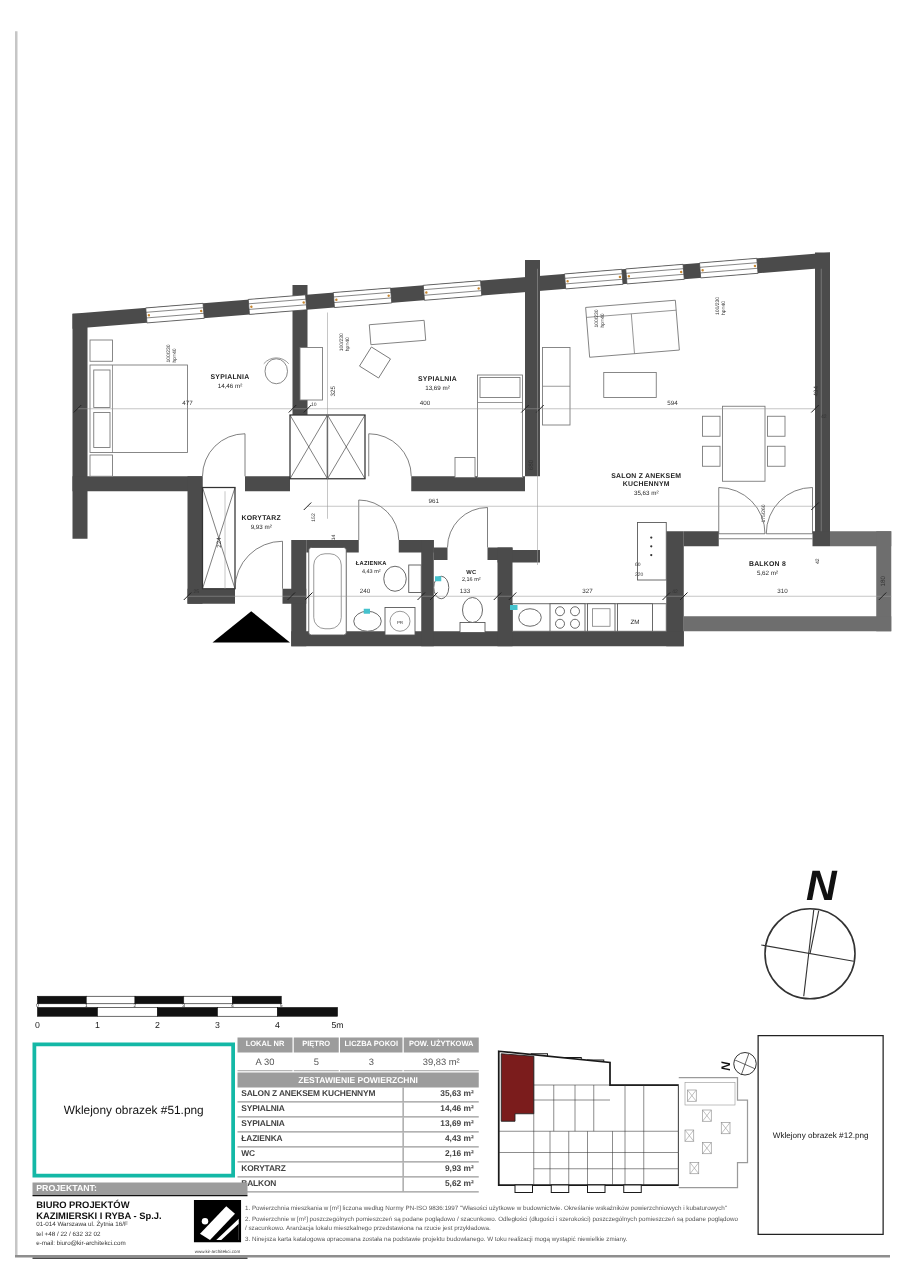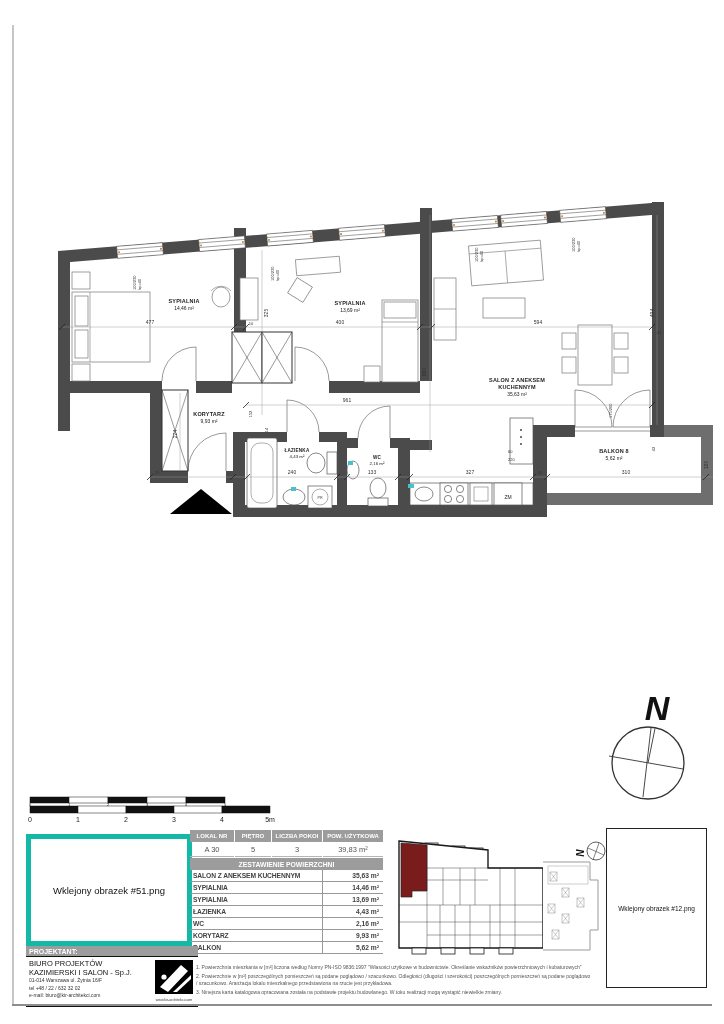--- a/index.html
+++ b/index.html
@@ -2,41 +2,41 @@
 <html><head>
 <meta charset="utf-8">
 <style>
   html,body{margin:0;padding:0}
   body{width:724px;height:1024px;position:relative;background:#fff;
        font-family:"Liberation Sans",sans-serif;overflow:hidden}
   .abs{position:absolute}
   #frame-left{left:12px;top:25px;width:1.5px;height:980px;background:#c6c6c6}
   #bottom-line{left:12px;top:1004px;width:700px;height:1.5px;background:#8e8e8e}
 
-  #left-box{left:26px;top:834px;width:156px;height:102px;border:5px solid #14b8a6;
+  #left-box{left:26px;top:834px;width:156px;height:102px;border:3px solid #14b8a6;
     display:flex;align-items:center;justify-content:center;font-size:9.5px;color:#111;text-align:center}
   #right-box{left:606px;top:828px;width:99px;height:158px;border:1.5px solid #222;
     display:flex;align-items:center;justify-content:center;font-size:6.5px;color:#111;text-align:center}
 
   #unit-table{left:190px;top:830px;width:193px}
   .ut-head,.ut-row{display:grid;grid-template-columns:44px 36px 50px 60px;gap:1px}
   .ut-head div{background:#9c9c9c;color:#fff;font-size:6px;font-weight:bold;text-align:center;padding:3px 0}
   .ut-row div{font-size:7.5px;color:#555;text-align:center;padding:2.5px 0;border-bottom:1px solid #b5b5b5}
 
   #area-table{left:190px;top:858px;width:193px}
   .at-title{background:#9c9c9c;color:#fff;font-size:6.8px;font-weight:bold;text-align:center;padding:2.5px 0}
   .at-row{display:flex;border-bottom:0.5px solid #999;align-items:stretch}
   .at-row .n{flex:1;font-size:6.7px;font-weight:bold;color:#424242;padding:2px 0 2px 3px;letter-spacing:-0.1px}
   .at-row .v{width:56px;font-size:6.7px;font-weight:bold;color:#424242;border-left:1px solid #999;
     display:flex;align-items:center;justify-content:flex-end;padding-right:4px}
 
   #projektant{left:26px;top:946px;width:172px}
   .pj-head{background:#9c9c9c;color:#fff;font-weight:bold;font-size:7px;padding:1.5px 0 1.5px 3px}
   .pj-body{border-top:1.5px solid #111;border-bottom:1.5px solid #111;padding:2px 3px 3px;position:relative;height:44px}
-  .pj-n{font-size:7.5px;font-weight:normal;color:#111;line-height:1.2}
+  .pj-n{font-size:7.5px;font-weight:bold;color:#111;line-height:1.2}
   .pj-s{font-size:5px;color:#333;line-height:1.5}
   .pj-logo{position:absolute;right:2px;top:3px;width:44px;text-align:center}
   .pj-site{font-size:3.6px;color:#333}
 
   #notes{left:196px;top:964px;width:396px;font-size:5px;color:#555;line-height:1.5}
   #notes div{margin-bottom:1px}
 
   
   text{font-family:"Liberation Sans",sans-serif}
   .wall{fill:#4b4b4b}
@@ -505,21 +505,21 @@
   </svg>
 
   <div class="abs" id="right-box">
     <span>Wklejony obrazek #12.png</span>
   </div>
 
   <div class="abs" id="projektant">
     <div class="pj-head">PROJEKTANT:</div>
     <div class="pj-body">
       <div class="pj-n">BIURO PROJEKTÓW</div>
-      <div class="pj-n">KAZIMIERSKI I SALON - Sp.J.</div>
+      <div class="pj-n">KAZIMIERSKI I RYBA - Sp.J.</div>
       <div class="pj-s">01-014 Warszawa ul. Żytnia 16/F</div>
       <div class="pj-s">tel +48 / 22 / 632 32 02</div>
       <div class="pj-s">e-mail:  biuro@kir-architekci.com</div>
       <div class="pj-logo">
         <svg width="38" height="34" viewBox="0 0 38 34">
           <rect x="0" y="0" width="38" height="34" fill="#000"></rect>
           <polygon points="5,27 26,5 33,11 13,32" fill="#fff"></polygon>
           <polygon points="18,32 36,32 36,15" fill="#fff"></polygon>
           <polygon points="22,32 36,32 36,19" fill="#000"></polygon>
           <circle cx="9" cy="17" r="2.6" fill="#fff"></circle>

